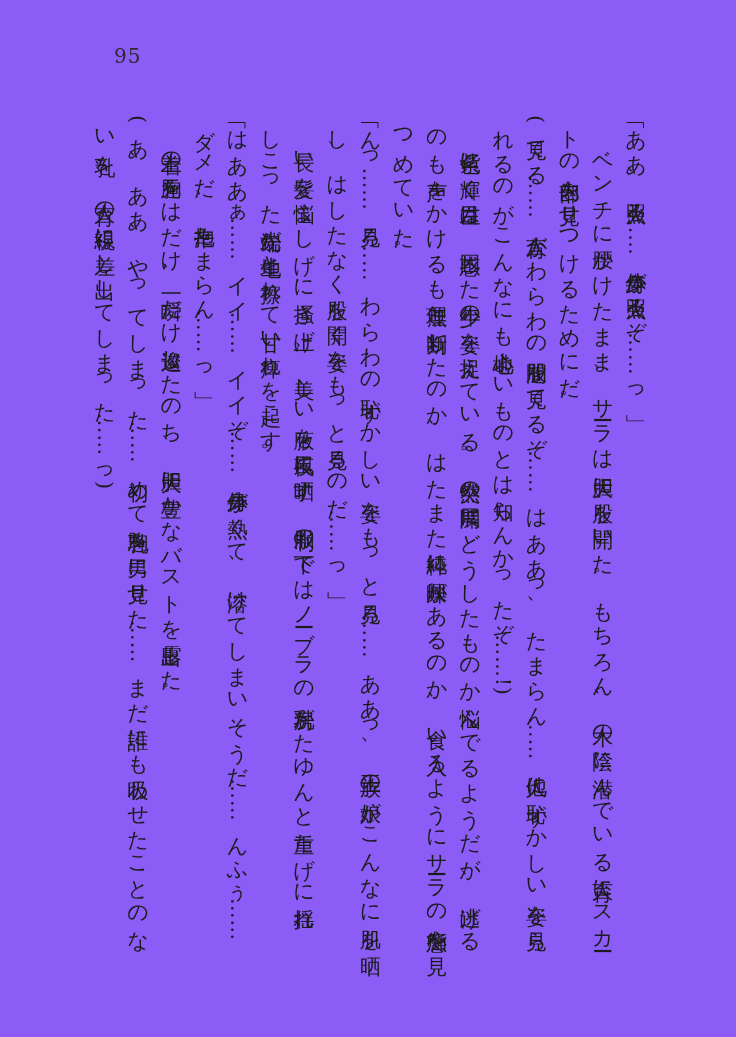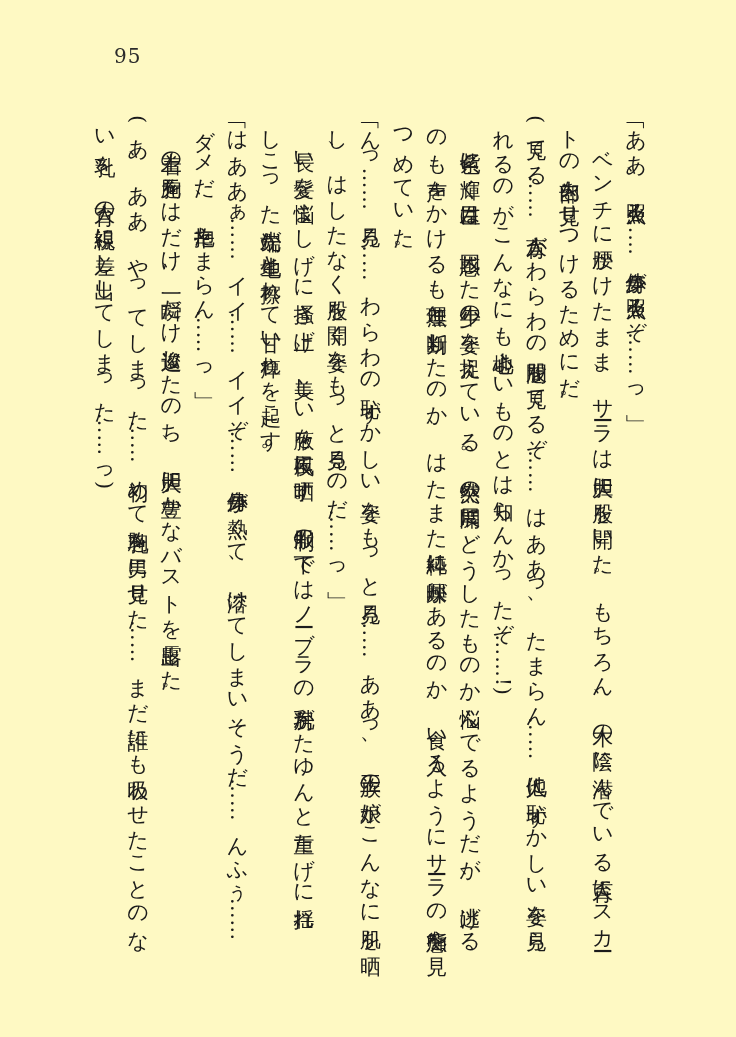--- a/index.html
+++ b/index.html
@@ -4,21 +4,21 @@
 <style>
   html, body {
     margin: 0;
     padding: 0;
     background: #ffffff;
   }
   .page {
     position: relative;
     width: 736px;
     height: 1037px;
-    background: #fef9c3;
+    background: #8b5cf6;
     overflow: hidden;
     font-family: "DejaVu Serif", "Liberation Serif", serif;
   }
   .page-number {
     position: absolute;
     left: 114px;
     top: 44px;
     font-size: 20px;
     letter-spacing: 1px;
     color: #2b2b2b;

